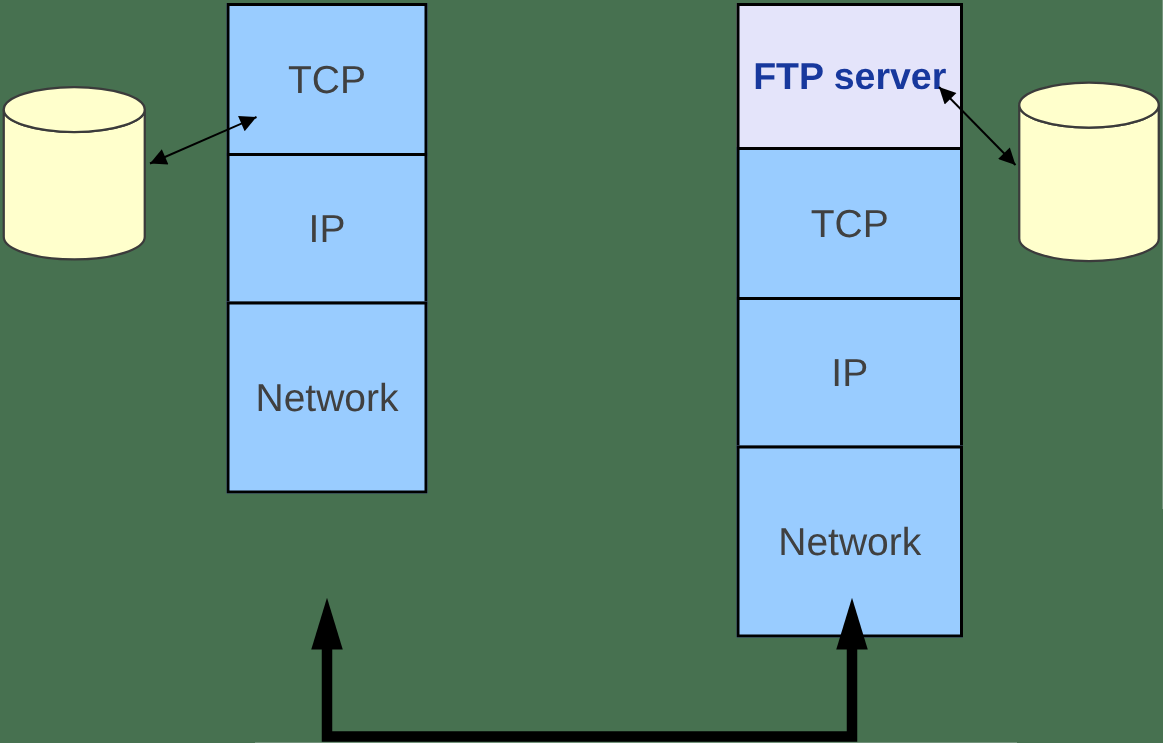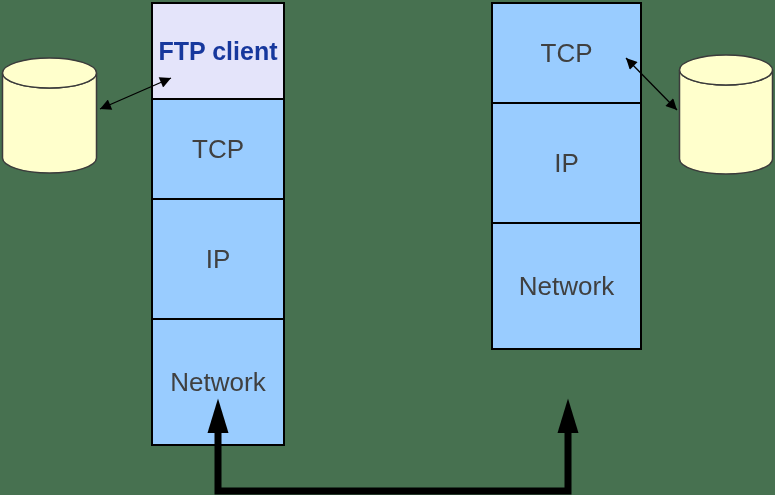--- a/index.html
+++ b/index.html
@@ -35,52 +35,52 @@
     color: #17389D;
     font-weight: bold;
     font-size: 25px;
   }
   .layer-box {
     background: #99CCFF;
     color: #404040;
     font-size: 26px;
   }
   .layer-tcp     { height: 102px; }
-  .layer-ip      { height: 122px; }
+  .layer-ip      { height: 101px; }
   .layer-network { height: 128px; }
   .gfx {
     position: absolute;
     left: 0; top: 0;
     width: 775px;
     height: 495px;
     z-index: 2;
     pointer-events: none;
   }
 </style>
 </head>
 <body>
 
 <div class="canvas">
 
   <div class="stack stack-client">
-    <div class="nbox app-box">
-      <span>FTP client</span>
-    </div>
     <div class="nbox layer-box layer-tcp">
       <span>TCP</span>
     </div>
     <div class="nbox layer-box layer-ip">
       <span>IP</span>
     </div>
     <div class="nbox layer-box layer-network">
       <span>Network</span>
     </div>
   </div>
 
   <div class="stack stack-server">
+    <div class="nbox app-box">
+      <span>FTP server</span>
+    </div>
     <div class="nbox layer-box layer-tcp">
       <span>TCP</span>
     </div>
     <div class="nbox layer-box layer-ip">
       <span>IP</span>
     </div>
     <div class="nbox layer-box layer-network">
       <span>Network</span>
     </div>
   </div>

